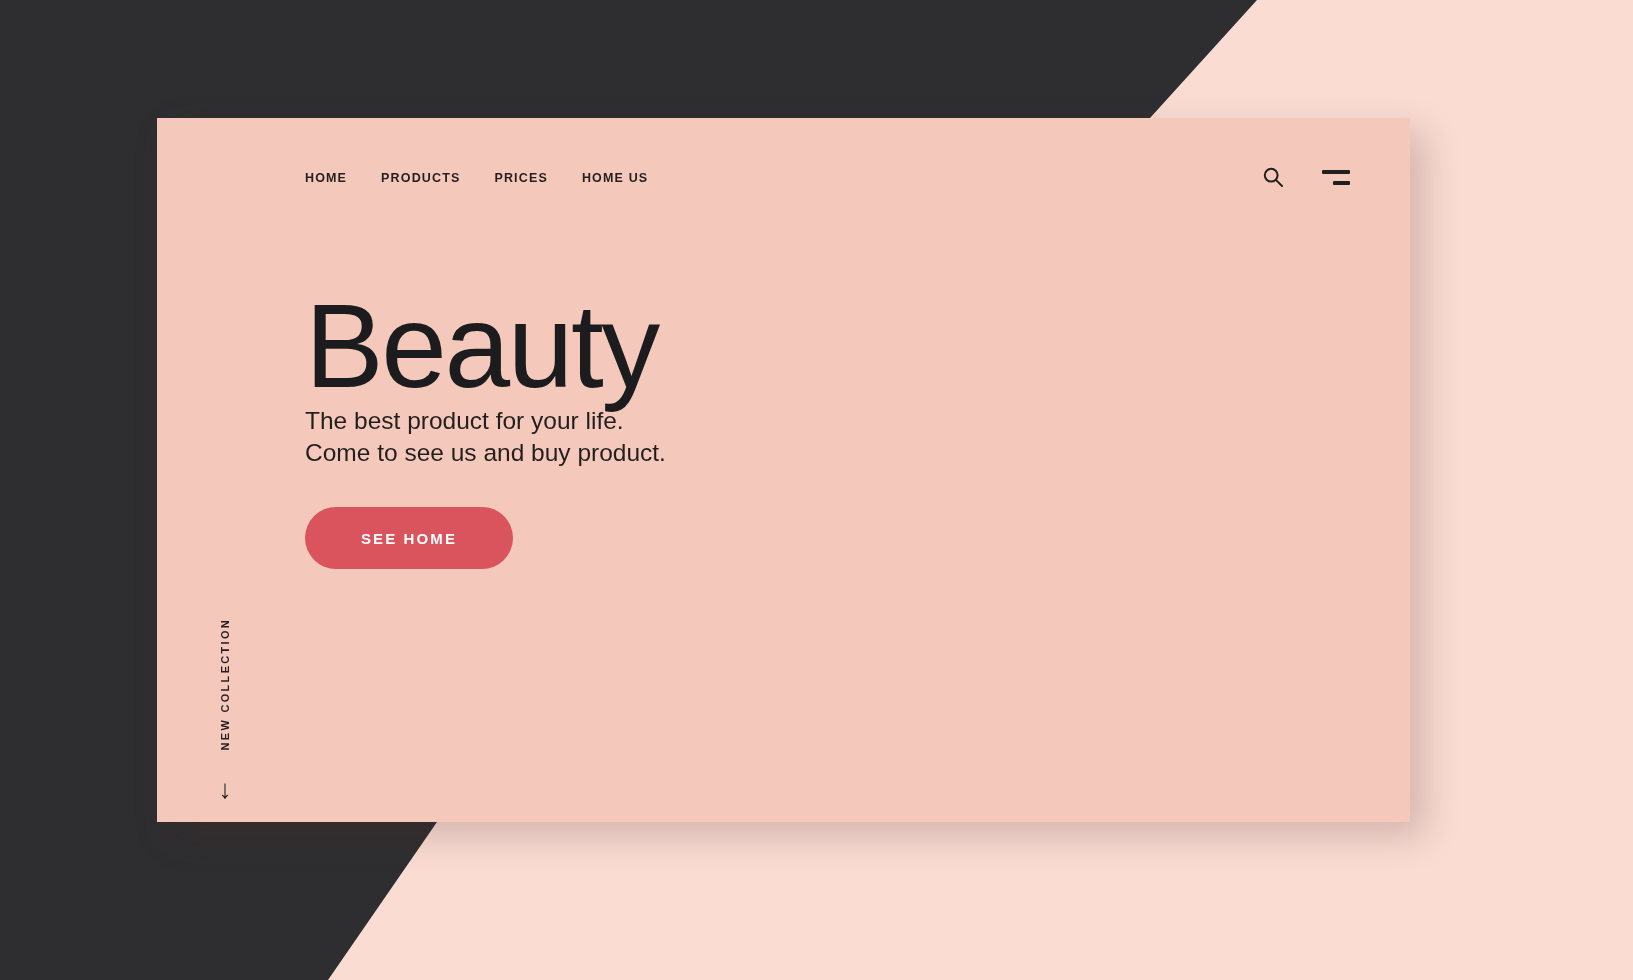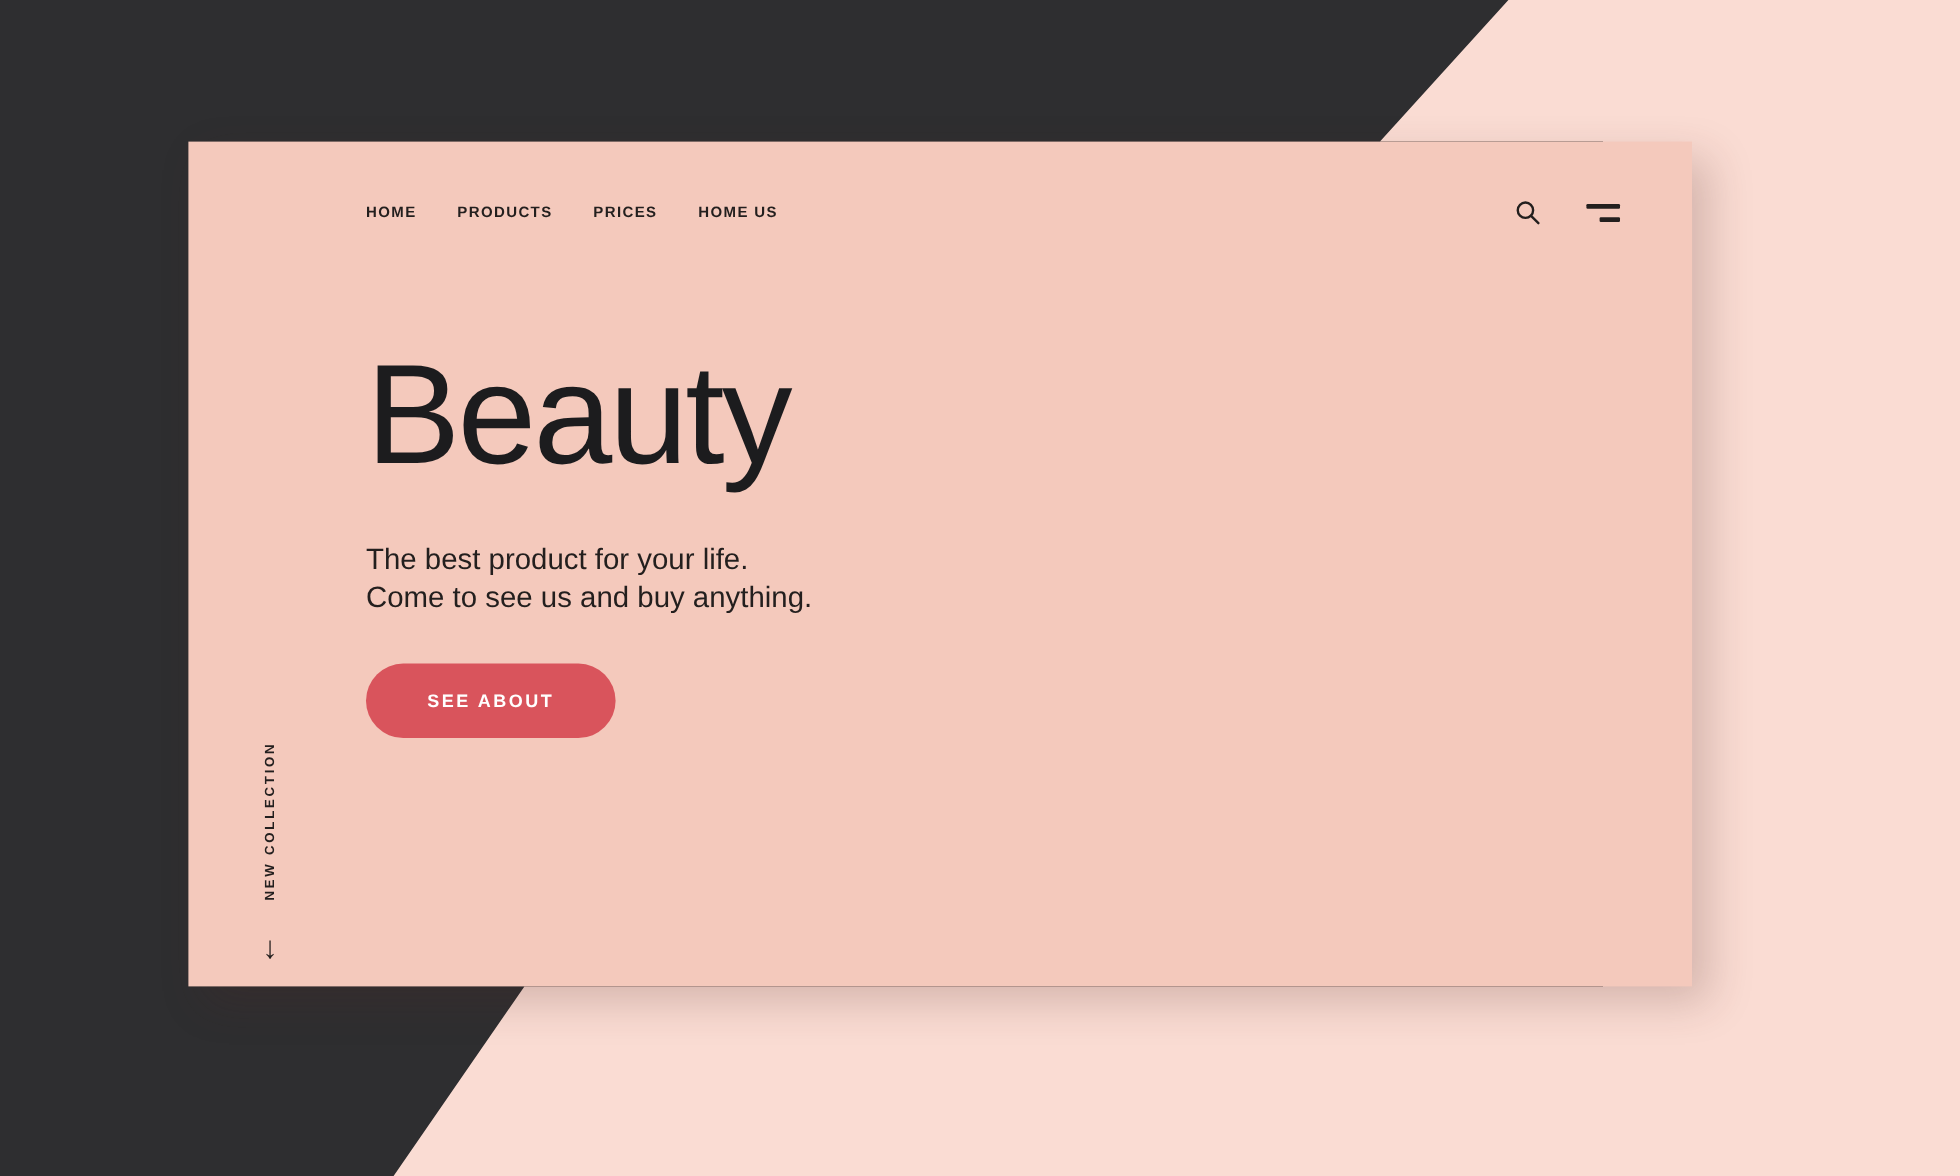--- a/index.html
+++ b/index.html
@@ -128,21 +128,20 @@
 
   #headline {
     font-size:118px;
     line-height:0.99;
     font-weight:normal;
     letter-spacing:-2.4px;
     color:#1c1c1e;
   }
 
   #subtitle {
-    margin-top:46px;
     font-size:24.5px;
     line-height:1.31;
     color:#231f1e;
     font-weight:normal;
   }
 
   #cta-button {
     margin-top:38px;
     display:inline-flex;
     align-items:center;
@@ -235,24 +234,24 @@
     </div>
   </nav>
 
   <div id="hero-content">
     <h1 id="headline">
       <span>Beauty</span><br>
     </h1>
 
     <p id="subtitle">
       <span>The best product for your life.</span><br>
-      <span>Come to see us and buy anything.</span>
+      <span>Come to see us and buy product.</span>
     </p>
 
-    <button id="cta-button">SEE ABOUT</button>
+    <button id="cta-button">SEE HOME</button>
   </div>
 
   <div id="side-rail">
     <span id="vertical-label">NEW COLLECTION</span>
     <span id="scroll-arrow">↓</span>
   </div>
 
 </div>
 
 </body></html>

